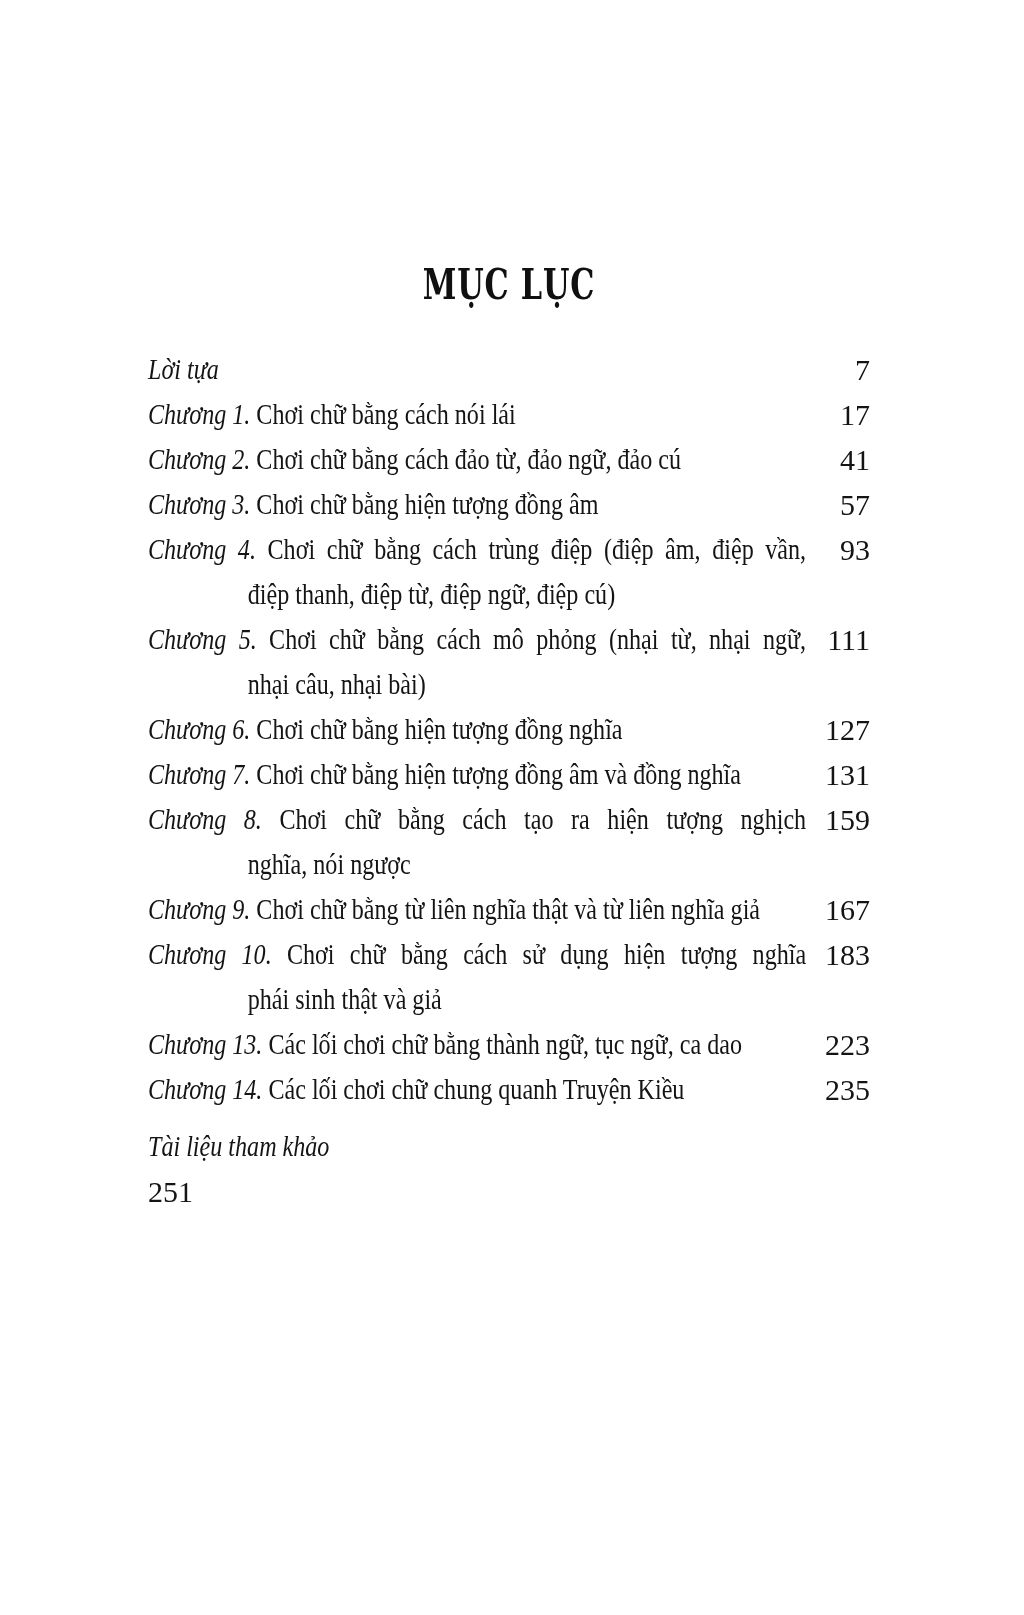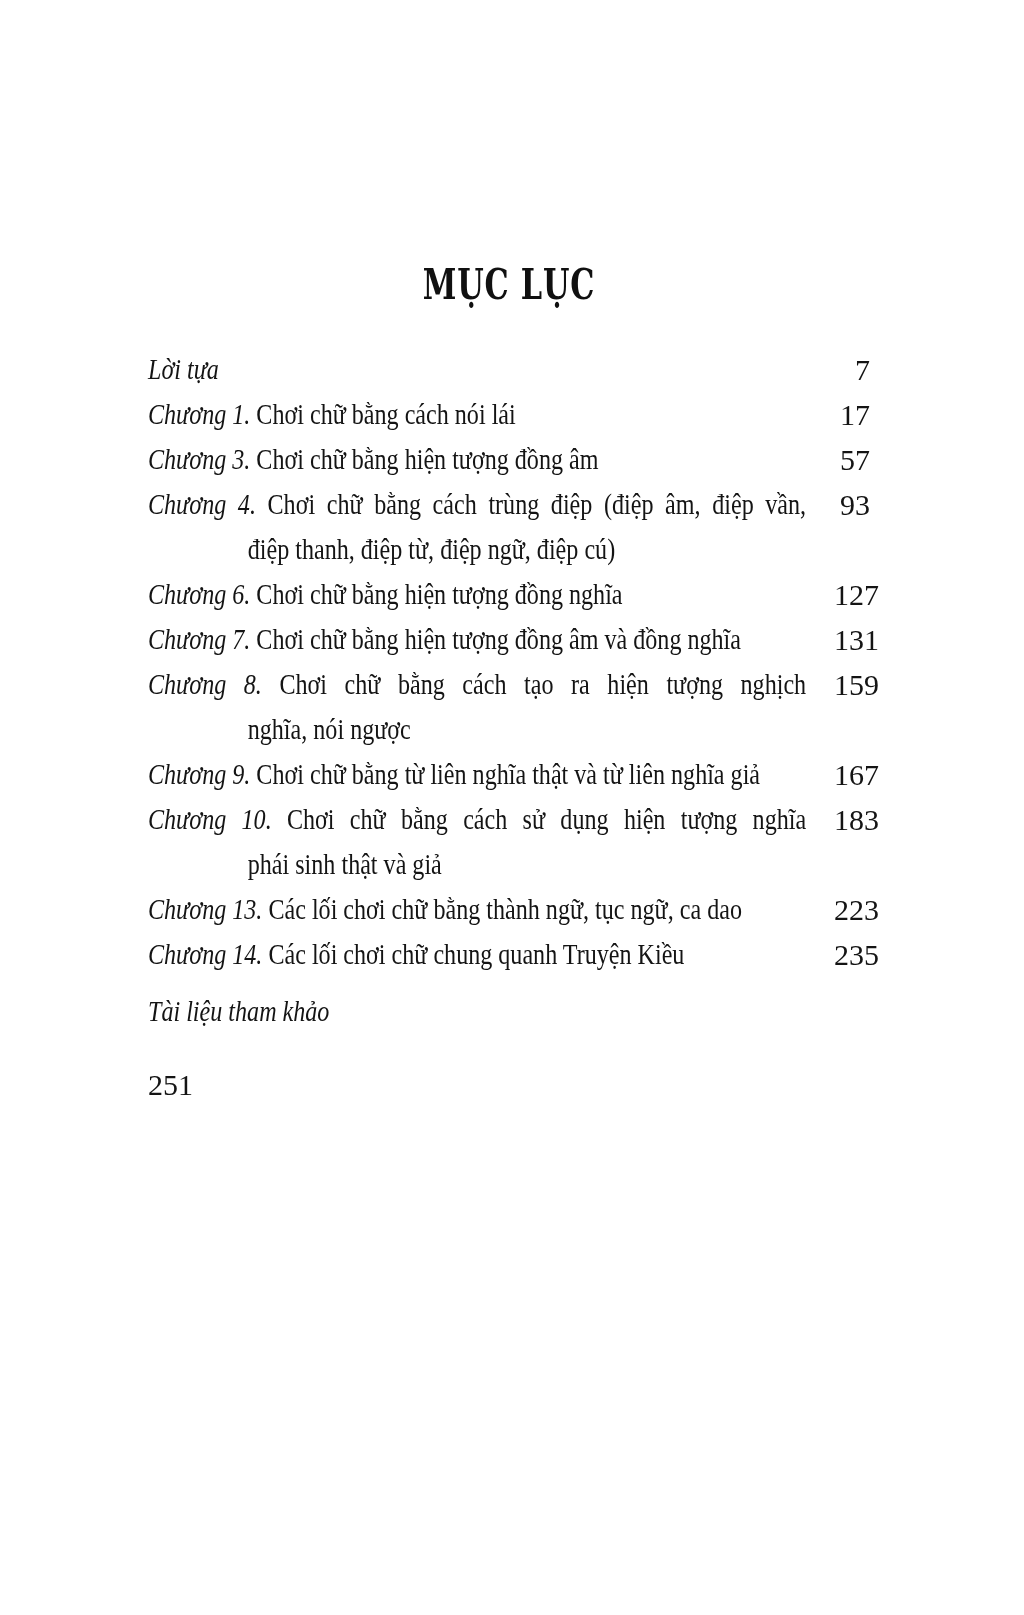--- a/index.html
+++ b/index.html
@@ -27,21 +27,20 @@
     font-size: 40px;
     line-height: 44px;
     letter-spacing: 1px;
     color: #101010;
     transform: scale(0.76, 1.06);
   }
   .toc { margin-top: 41px; }
   .row {
     display: flex;
     align-items: flex-start;
-    gap: 28px;
   }
   .row.spaced { margin-top: 12px; flex-direction: column; }
   .text-col {
     width: 658px;
     overflow: visible;
   }
   .text-inner {
     width: 792px;
     transform: scaleX(0.831);
     transform-origin: left top;
@@ -85,20 +84,29 @@
   <div class="row">
     <div class="text-col">
       <div class="text-inner">
         <div class="line line1 single"><span class="label">Chương 1.</span><span class="rest"> Chơi chữ bằng cách nói lái</span></div>
 
       </div>
     </div>
     <div class="num-col">17</div>
   </div>
 
+  <div class="row">
+    <div class="text-col">
+      <div class="text-inner">
+        <div class="line line1 single"><span class="label">Chương 2.</span><span class="rest"> Chơi chữ bằng cách đảo từ, đảo ngữ, đảo cú</span></div>
+
+      </div>
+    </div>
+    <div class="num-col">41</div>
+  </div>
 
   <div class="row">
     <div class="text-col">
       <div class="text-inner">
         <div class="line line1 single"><span class="label">Chương 3.</span><span class="rest"> Chơi chữ bằng hiện tượng đồng âm</span></div>
 
       </div>
     </div>
     <div class="num-col">57</div>
   </div>
@@ -106,20 +114,29 @@
   <div class="row">
     <div class="text-col">
       <div class="text-inner">
         <div class="line line1 justified"><span class="label">Chương 4.</span><span class="rest"> Chơi chữ bằng cách trùng điệp (điệp âm, điệp vần,</span></div>
         <div class="line line2">điệp thanh, điệp từ, điệp ngữ, điệp cú)</div>
       </div>
     </div>
     <div class="num-col">93</div>
   </div>
 
+  <div class="row">
+    <div class="text-col">
+      <div class="text-inner">
+        <div class="line line1 justified"><span class="label">Chương 5.</span><span class="rest"> Chơi chữ bằng cách mô phỏng (nhại từ, nhại ngữ,</span></div>
+        <div class="line line2">nhại câu, nhại bài)</div>
+      </div>
+    </div>
+    <div class="num-col">111</div>
+  </div>
 
   <div class="row">
     <div class="text-col">
       <div class="text-inner">
         <div class="line line1 single"><span class="label">Chương 6.</span><span class="rest"> Chơi chữ bằng hiện tượng đồng nghĩa</span></div>
 
       </div>
     </div>
     <div class="num-col">127</div>
   </div>

